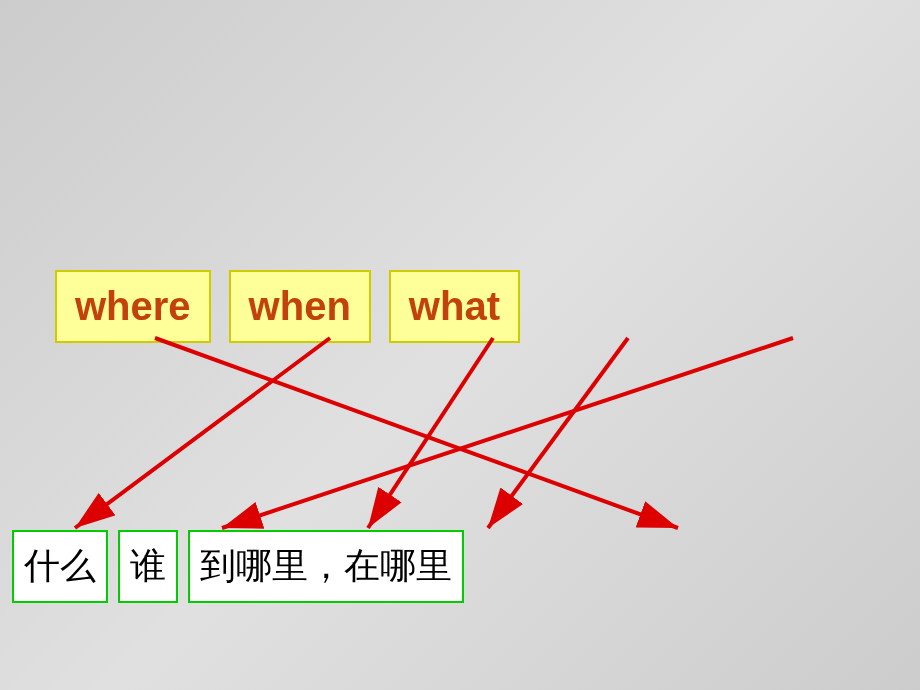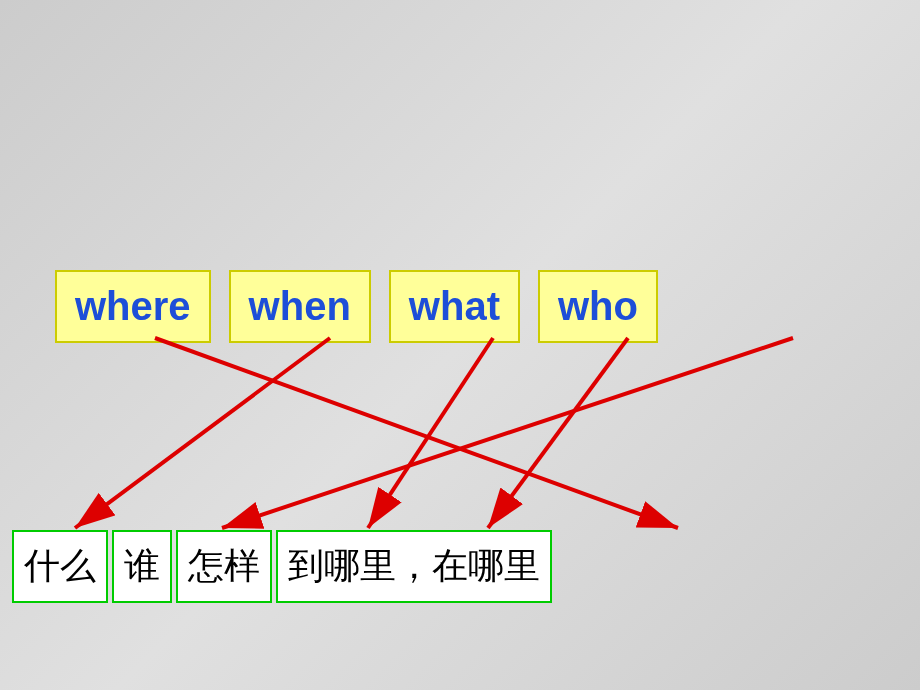--- a/index.html
+++ b/index.html
@@ -30,33 +30,33 @@
       left: 55px;
       gap: 18px;
     }
 
     .word-box {
       background: #ffff99;
       border: 2px solid #cccc00;
       padding: 12px 18px;
       font-size: 40px;
       font-weight: bold;
-      color: #1d4ed8;
+      color: #c2410c;
       white-space: nowrap;
     }
 
     
     .bottom-words {
       display: flex;
       flex-direction: row;
       align-items: flex-end;
       position: absolute;
       top: 530px;
       left: 12px;
-      gap: 4px;
+      gap: 10px;
     }
 
     .chinese-box {
       background: #ffffff;
       border: 2px solid #00cc00;
       padding: 10px 10px;
       font-size: 36px;
       font-weight: normal;
       color: #000000;
       white-space: nowrap;
@@ -74,27 +74,25 @@
   </style>
 </head>
 <body>
 
 <div class="main-container">
 
   <div class="top-words">
     <div class="word-box">where</div>
     <div class="word-box">when</div>
     <div class="word-box">what</div>
-    <div class="word-box">who</div>
   </div>
 
   <div class="bottom-words">
     <div class="chinese-box">什么</div>
     <div class="chinese-box">谁</div>
-    <div class="chinese-box">怎样</div>
     <div class="chinese-box">到哪里，在哪里</div>
   </div>
 
   <svg class="arrows-svg">
     <defs>
       <marker id="arrowhead" markerWidth="10" markerHeight="7" refX="10" refY="3.5" orient="auto">
         <polygon points="0 0, 10 3.5, 0 7" fill="#dd0000"></polygon>
       </marker>
     </defs>
 

